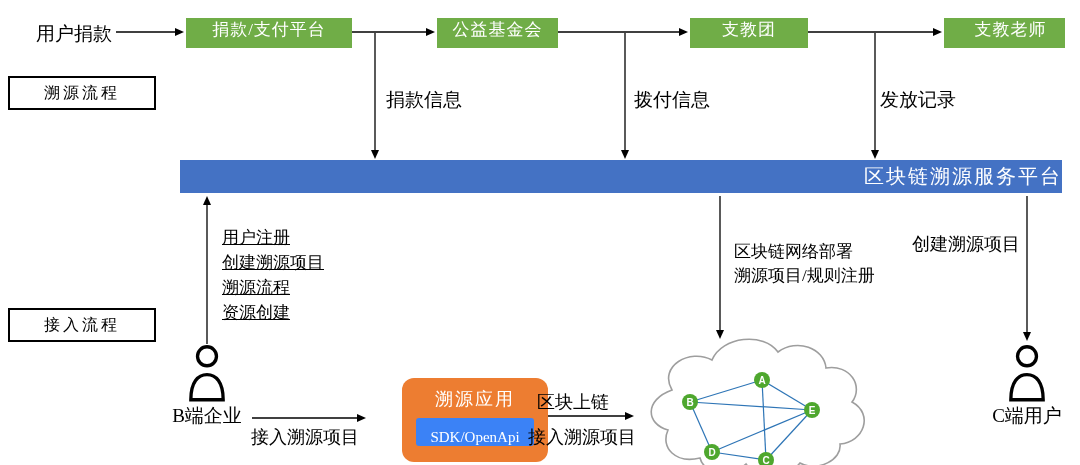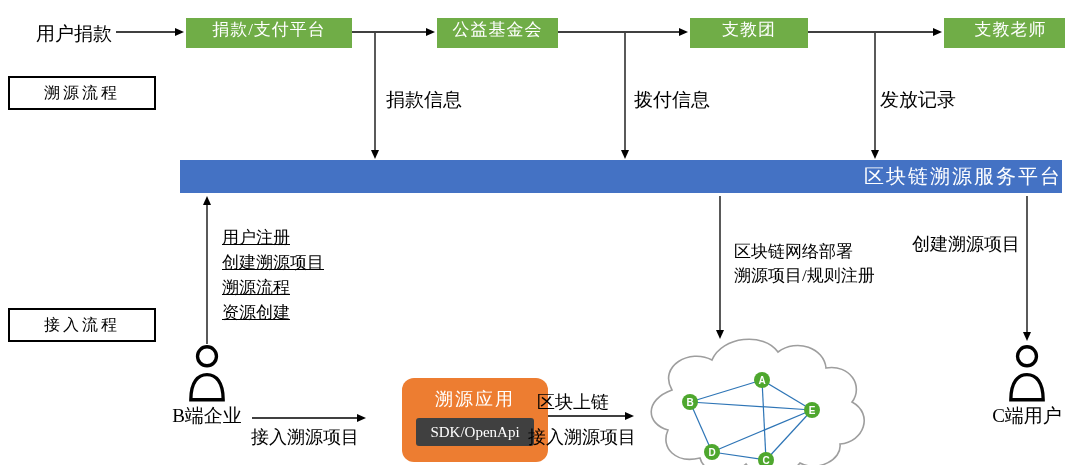--- a/index.html
+++ b/index.html
@@ -30,22 +30,22 @@
     display:flex; align-items:center; justify-content:flex-end;
   }
   .steps { position:absolute; left:222px; top:225px; z-index:2; font-size:17px; line-height:25px;text-decoration:underline; }
   .app-box {
     position:absolute; left:370px; top:378px; width:146px; height:84px; z-index:2;
     background:#ED7D31; border-radius:12px; color:#fff; text-align:center;margin-left:32px;
   }
   .app-title { margin-top:9px; font-size:18px; letter-spacing:2px; }
   .sdk-btn {
     margin:7px auto 0 auto; width:118px; height:28px;
-    background:#404040; border-radius:3px; color:#fff; font-size:15px;
-    display:flex; align-items:center; justify-content:center;
+    background:#3b82f6; border-radius:3px; color:#fff; font-size:15px;
+    display:flex; align-items:flex-end; justify-content:center;
   }
   .person { position:absolute; width:48px; height:58px; z-index:2; }
   .person svg { width:100%; height:100%; }
   .person-label { position:absolute; width:90px; text-align:center; z-index:2; font-size:19px; }
   .net-letter { font-family:"Liberation Sans","DejaVu Sans",sans-serif; font-size:10px; font-weight:bold; fill:#fff; text-anchor:middle; }
 </style>
 </head>
 <body>
 
 <div class="stage">

